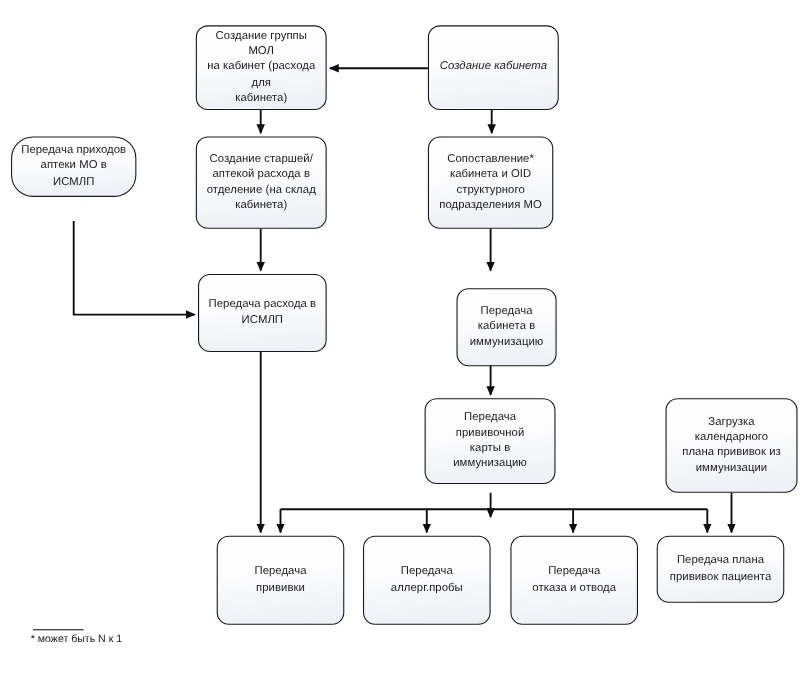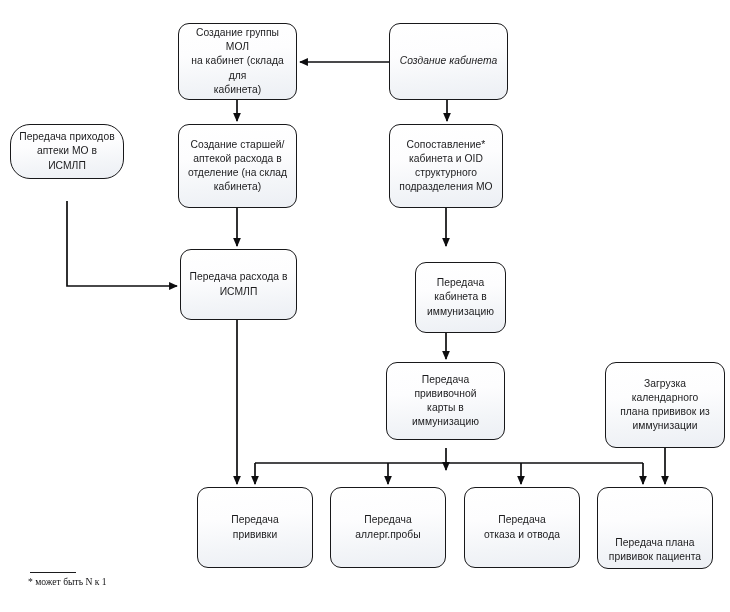--- a/index.html
+++ b/index.html
@@ -54,21 +54,20 @@
   .footnote-rule {
     width: 46px;
     height: 0;
     border-top: 1.6px solid #1b1b1d;
     margin: 0 0 3px 2px;
   }
   .footnote-text {
     font-size: 9.6px;
     line-height: 12px;
     color: #141416;
-    font-family: Liberation Serif, serif;
   }
 </style>
 </head>
 <body>
 
 <div id="diagram-root">
 
   <svg class="flow-svg" viewBox="0 0 730 612" xmlns="http://www.w3.org/2000/svg">
     <defs>
       <marker id="arw" viewBox="0 0 10 10" refX="9" refY="5" markerWidth="5.2" markerHeight="5.2" orient="auto-start-reverse">
@@ -101,21 +100,21 @@
       <path d="M 643 463 L 643 484"></path>
 
       <path d="M 665 448 L 665 484"></path>
     </g>
 
     <path d="M 255 463 L 643 463" fill="none" stroke="#0d0d0f" stroke-width="1.7"></path>
   </svg>
 
   <div class="node" style="left:178px; top:23px; width:119px; height:77px;">
     <span class="node-label">Создание группы МОЛ
-на кабинет (склада для
+на кабинет (расхода для
 кабинета)</span>
   </div>
 
   <div class="node" style="left:389px; top:23px; width:119px; height:77px;font-style:italic;">
     <span class="node-label">Создание кабинета</span>
   </div>
 
   <div class="node" style="left:10px; top:124px; width:114px; height:55px;border-radius:20px;">
     <span class="node-label">Передача приходов
 аптеки МО в ИСМЛП</span>
@@ -164,21 +163,21 @@
   <div class="node" style="left:330px; top:487px; width:116px; height:81px;">
     <span class="node-label">Передача
 аллерг.пробы</span>
   </div>
 
   <div class="node" style="left:464px; top:487px; width:116px; height:81px;">
     <span class="node-label">Передача
 отказа и отвода</span>
   </div>
 
-  <div class="node" style="left:597px; top:487px; width:116px; height:82px;align-items:flex-end;">
+  <div class="node" style="left:597px; top:487px; width:116px; height:61px;">
     <span class="node-label">Передача плана
 прививок пациента</span>
   </div>
 
   <div class="footnote">
     <div class="footnote-rule"></div>
     <div class="footnote-text">* может быть N к 1</div>
   </div>
 
 </div>

